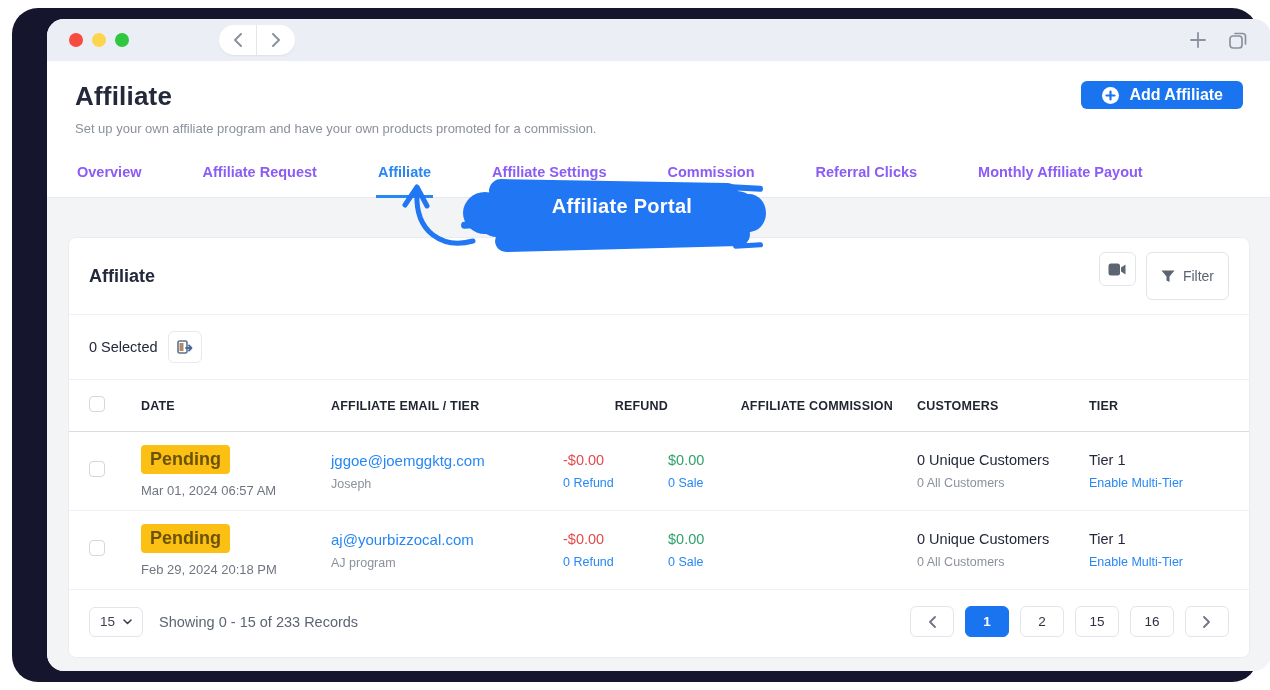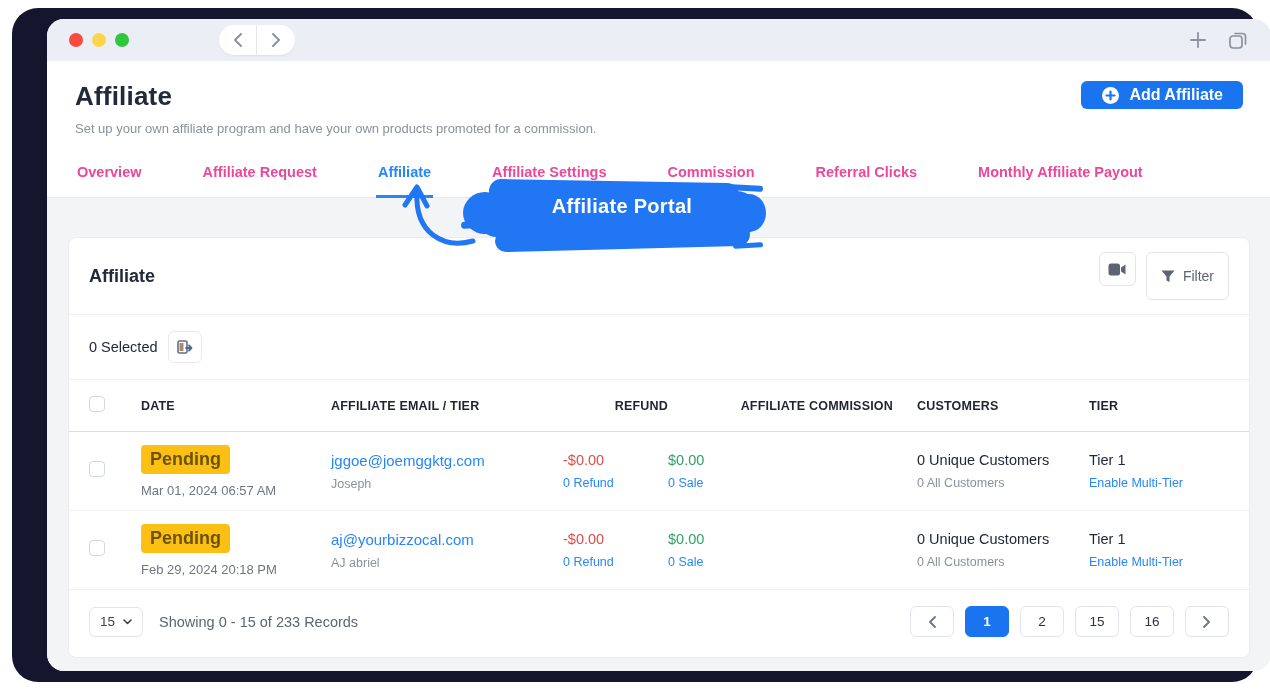--- a/index.html
+++ b/index.html
@@ -22,21 +22,21 @@
   .tb-icon { width:22px; height:22px; display:flex; align-items:center; justify-content:center; cursor:pointer; }
 
   
   .page-head { padding:20px 28px 0 28px; display:flex; align-items:flex-start; }
   .page-title { font-size:26px; font-weight:bold; color:#23283b; letter-spacing:0.2px; }
   .page-sub { font-size:13px; color:#8b919c; margin-top:9px; }
   .add-btn { margin-left:auto; background:#1a74f0; color:#fff; border:none; border-radius:6px; height:28px; padding:0 20px; font-size:16px; font-weight:bold; display:flex; align-items:center; gap:9px; cursor:pointer; font-family:inherit; }
 
   
   .tabs { display:flex; gap:57px; padding:0 28px; margin-top:22px; border-bottom:1px solid #e8eaee; }
-  .tab { font-size:14.5px; font-weight:bold; color:#ec4899; padding:6px 2px 15px 2px; cursor:pointer; white-space:nowrap; }
+  .tab { font-size:14.5px; font-weight:bold; color:#8b5cf6; padding:6px 2px 15px 2px; cursor:pointer; white-space:nowrap; }
   .tab.active { color:#2787f5; border-bottom:3px solid #2787f5; margin-bottom:-1px; }
 
   
   .gray-body { background:#f3f4f6; flex:1 1 auto; position:relative; padding:39px 21px 0 21px; }
 
   
   .annotation { position:absolute; left:330px; top:-35px; width:390px; height:110px; pointer-events:none; z-index:5; }
   .annotation svg { position:absolute; left:0; top:0; }
   .annotation-label { position:absolute; left:115px; top:32px; width:260px; text-align:center; color:#ffffff; font-size:20px; font-weight:bold; letter-spacing:0.3px; }
 
@@ -236,21 +236,21 @@
         </div>
 
         <div class="tgrid trow">
           <div><span class="checkbox"></span></div>
           <div>
             <span class="badge-pending">Pending</span>
             <div class="date-text">Feb 29, 2024 20:18 PM</div>
           </div>
           <div>
             <div class="cell-top email link">aj@yourbizzocal.com</div>
-            <div class="cell-bot name">AJ abriel</div>
+            <div class="cell-bot name">AJ program</div>
           </div>
           <div class="r">
             <div class="cell-top neg">-$0.00</div>
             <div class="cell-bot link">0 Refund</div>
           </div>
           <div class="r">
             <div class="cell-top pos">$0.00</div>
             <div class="cell-bot link">0 Sale</div>
           </div>
           <div style="padding-left:24px;">

